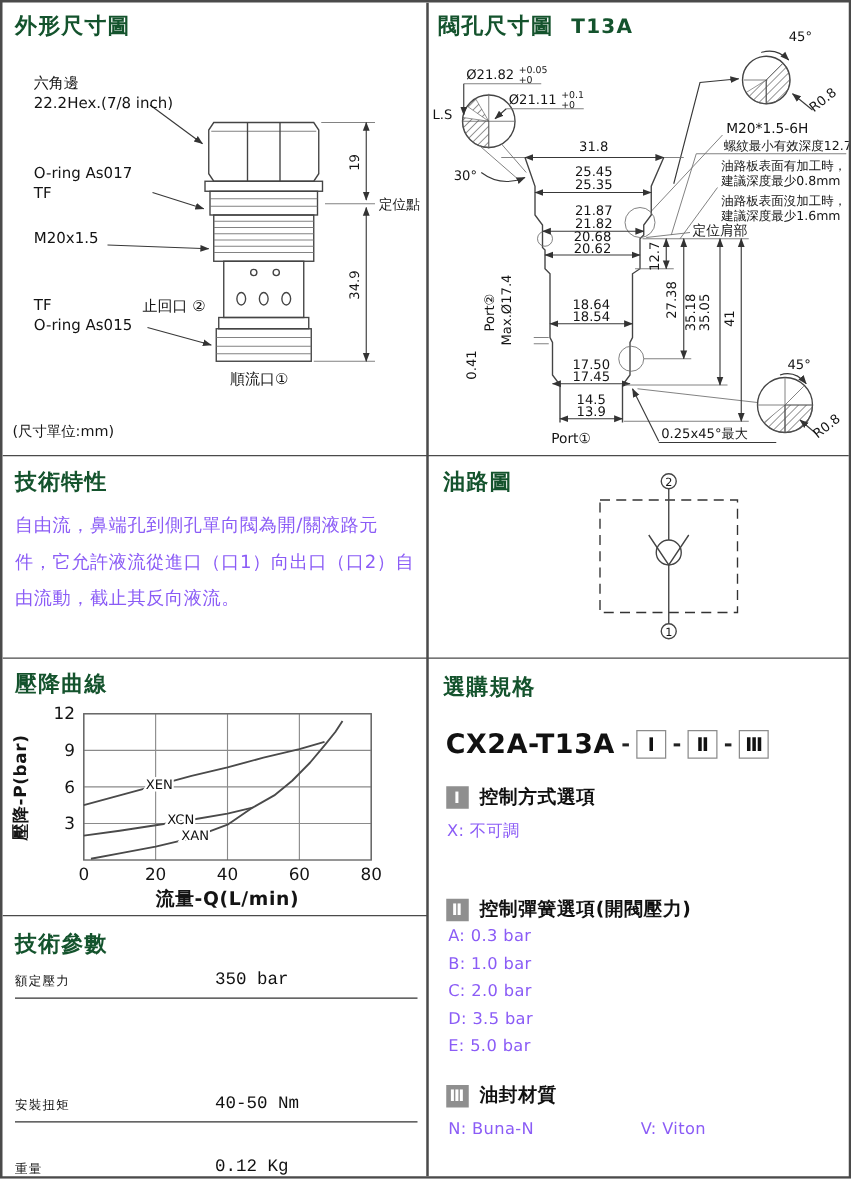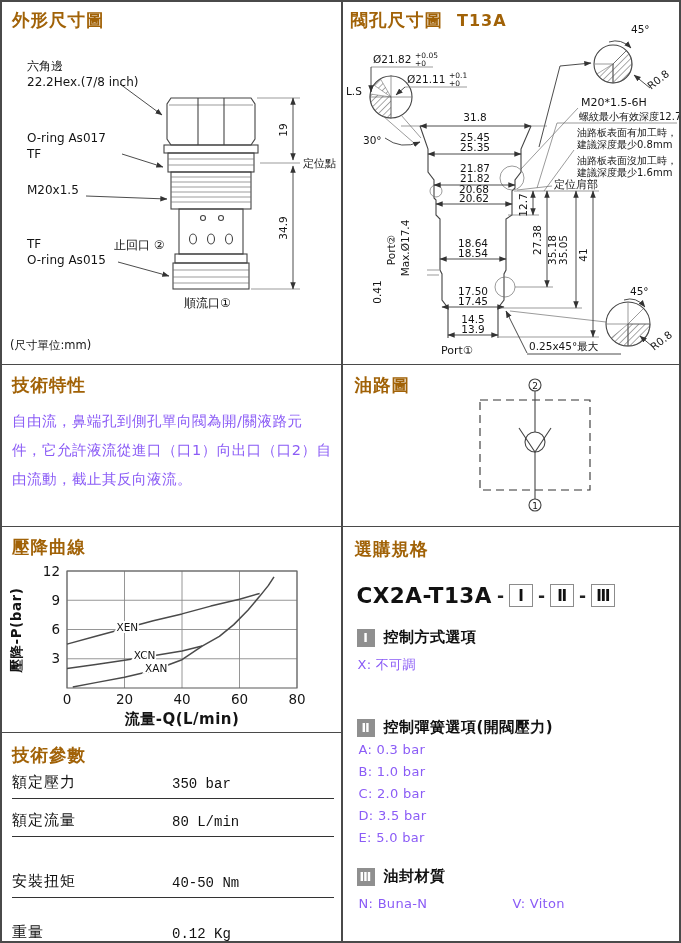--- a/index.html
+++ b/index.html
@@ -1,35 +1,35 @@
 <!DOCTYPE html>
 <html><head>
 <meta charset="utf-8">
 <style>
   html,body{margin:0;padding:0;background:#fff;}
   body{font-family:"DejaVu Sans","Liberation Sans",sans-serif;color:#111;}
   #page{position:relative;width:681px;height:943px;background:#fff;border:2px solid #4a4a4a;box-sizing:border-box;overflow:hidden;}
   .vdiv,.hdiv{position:absolute;background:#4a4a4a;}
   .panel{position:absolute;}
-  .ptitle{position:absolute;font-size:17.5px;font-weight:bold;color:#a16207;letter-spacing:1px;white-space:nowrap;}
+  .ptitle{position:absolute;font-size:17.5px;font-weight:bold;color:#14532d;letter-spacing:1px;white-space:nowrap;}
   .ptitle .code{font-size:16px;margin-left:14px;letter-spacing:1px;}
   svg{position:absolute;left:0;top:0;}
   svg text{font-family:"DejaVu Sans","Liberation Sans",sans-serif;fill:#141414;}
   .tl{stroke:#444;stroke-width:1.1;fill:none;}
   .tn{stroke:#707070;stroke-width:0.7;fill:none;}
   .dimline{stroke:#383838;stroke-width:0.9;fill:none;}
   text.d{font-size:10.5px;}
   text.ds{font-size:7.5px;}
   text.dc{text-anchor:middle;}
   text.lab{font-size:12px;}
   text.labs{font-size:11px;}
   text.note{font-size:10px;}
   .body-text{position:absolute;left:10px;top:42px;width:320px;font-size:14.5px;line-height:29px;letter-spacing:0.5px;color:#8b5cf6;}
   .param-row{position:absolute;left:10px;width:322px;height:36px;border-bottom:1.3px solid #333;}
-  .param-row .pl{position:absolute;left:0;bottom:6px;font-size:15px;font-weight:500;letter-spacing:1px;}
+  .param-row .pl{position:absolute;left:0;bottom:6px;font-size:10px;font-weight:500;letter-spacing:1px;}
   .param-row .pv{position:absolute;left:160px;bottom:6px;font-size:14px;font-weight:500;}
   .model-line{position:absolute;left:14px;top:56px;display:flex;align-items:center;gap:5px;}
   .model-prefix{font-size:21.5px;font-weight:bold;letter-spacing:0.5px;}
   .mdash{font-size:17px;font-weight:bold;color:#222;}
   .modelbox{display:inline-flex;align-items:center;justify-content:center;min-width:14px;height:21px;padding:0 4px;border:1.7px solid #8c8c8c;font-size:15px;font-weight:bold;font-family:"DejaVu Sans",sans-serif;}
   .sec-head{position:absolute;display:flex;align-items:center;gap:9px;}
   .numbox{display:inline-flex;align-items:center;justify-content:center;width:18px;height:18px;background:#8f8f8f;color:#fff;font-size:12.5px;font-weight:bold;font-family:"DejaVu Sans",sans-serif;}
   .sec-title{font-size:15px;font-weight:bold;letter-spacing:0.5px;}
   .opt{position:absolute;font-size:13px;color:#8b5cf6;letter-spacing:0.3px;}
   .unit-note{position:absolute;left:8px;top:336px;font-size:11.5px;color:#161616;}
@@ -326,24 +326,20 @@
       </svg>
     </div>
   </div>
 
   <div class="panel" style="left:0;top:731px;width:270px;height:210px;font-family:Liberation Mono, monospace;">
     <div class="ptitle" style="left:10px;top:10px;">技術參數</div>
     <div class="param-row" style="top:29px;">
       <span class="pl">額定壓力</span>
       <span class="pv">350 bar</span>
     </div>
-    <div class="param-row" style="top:66.5px;">
-      <span class="pl">額定流量</span>
-      <span class="pv">80 L/min</span>
-    </div>
     <div class="param-row" style="top:128px;">
       <span class="pl">安裝扭矩</span>
       <span class="pv">40-50 Nm</span>
     </div>
     <div class="param-row" style="top:179px;">
       <span class="pl">重量</span>
       <span class="pv">0.12 Kg</span>
     </div>
   </div>
 

